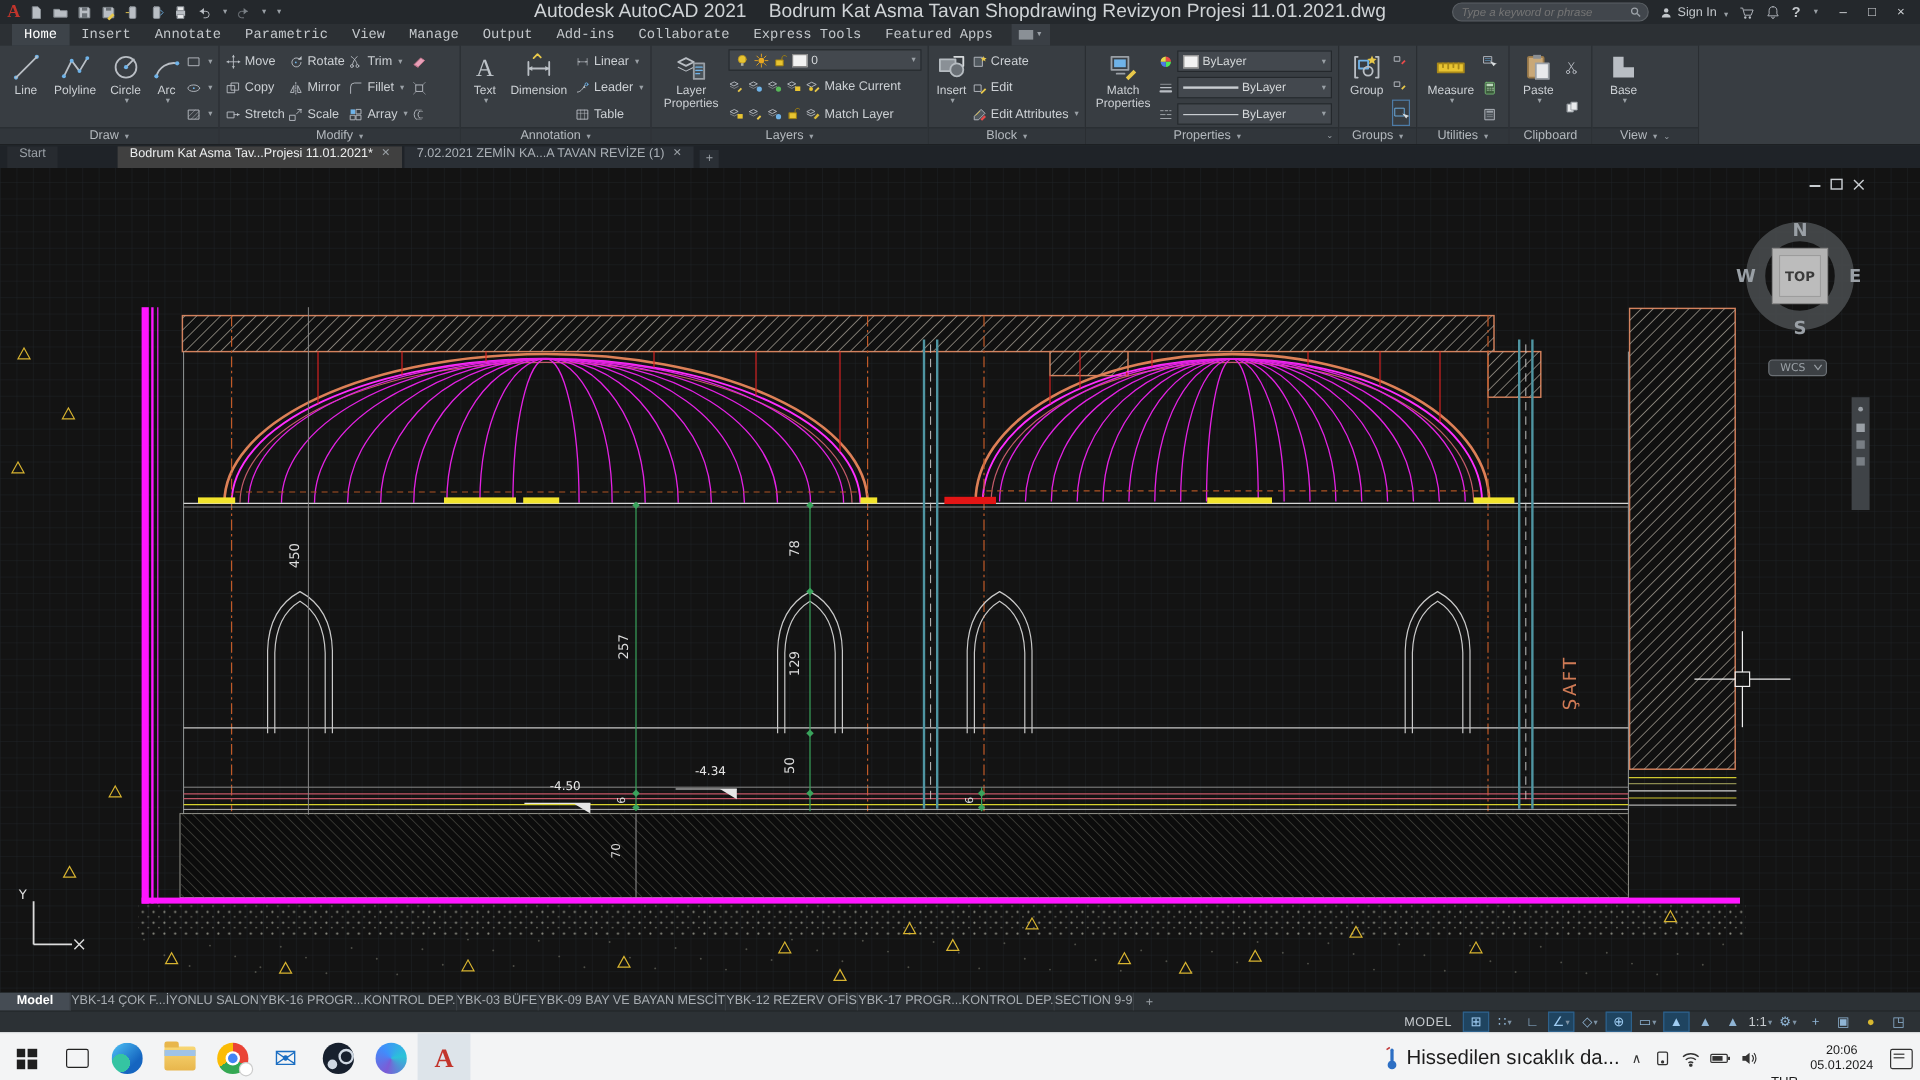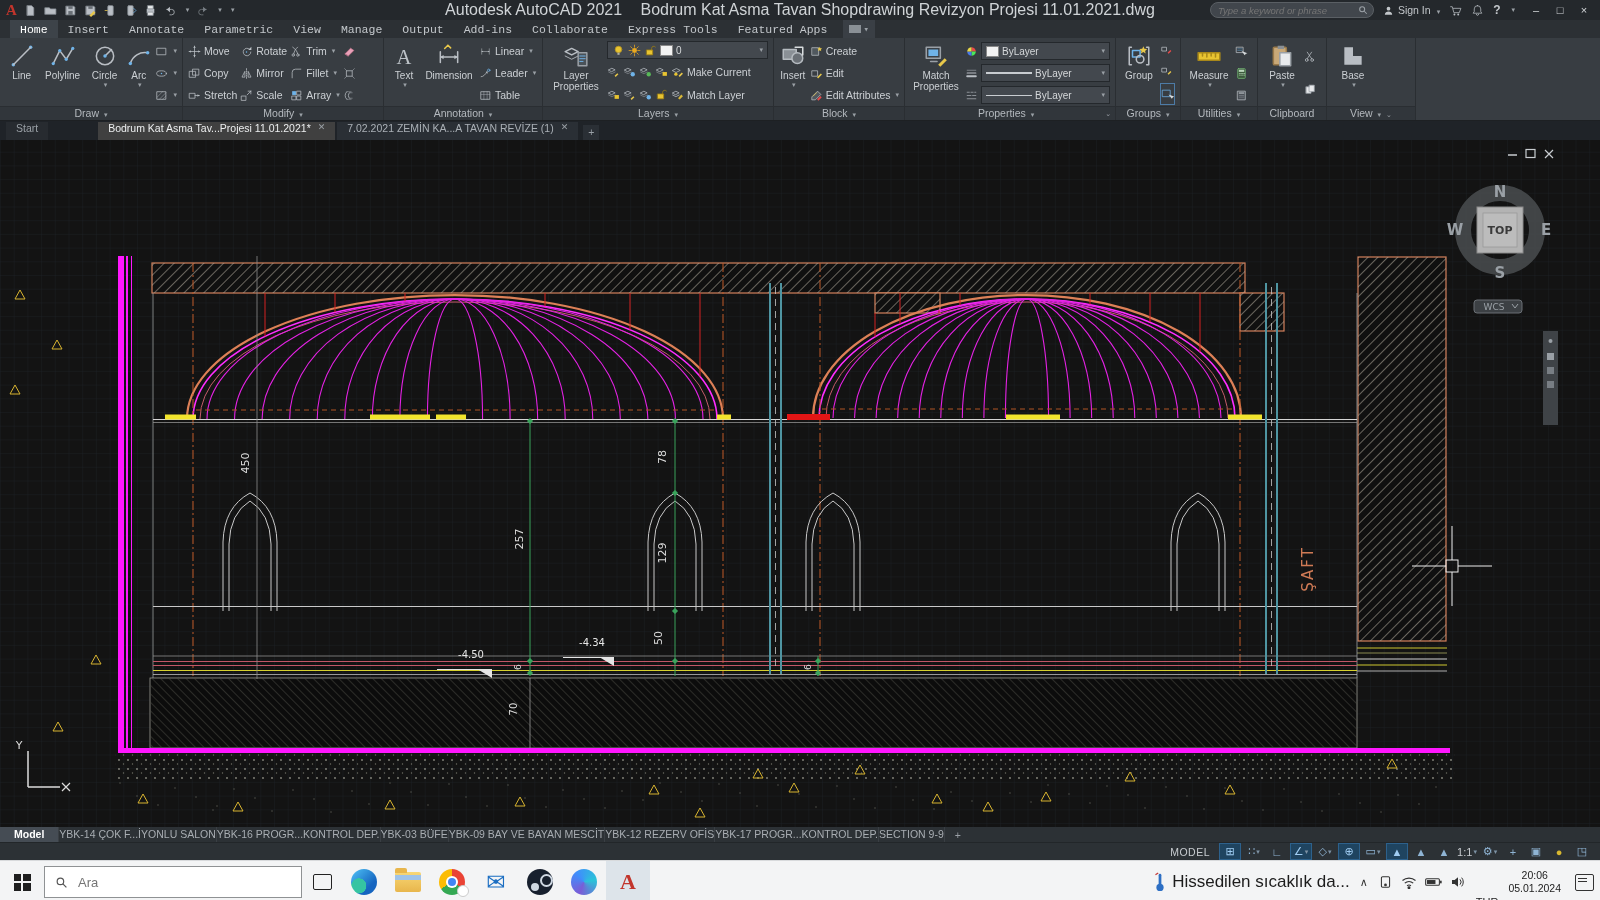--- a/index.html
+++ b/index.html
@@ -1183,27 +1183,20 @@
 
   <div class="taskbar">
     <span class="tstart">
         <span class="winlogo">
           <i></i>
           <i></i>
           <i></i>
           <i></i>
         </span>
       </span>
-    <span class="tsearch">
-      <svg width="13" height="13" viewBox="0 0 24 24" fill="none" stroke="#555" stroke-width="2.2">
-          <circle cx="10" cy="10" r="6"></circle>
-          <line x1="15" y1="15" x2="21" y2="21"></line>
-        </svg>
-      <input placeholder="Ara" style="">
-    </span>
     <span class="tview">
         <span class="tv"></span>
       </span>
     <span class="tslot">
         <span class="edge"></span>
       </span>
     <span class="tslot run">
         <span class="folder"></span>
       </span>
     <span class="tslot run">

